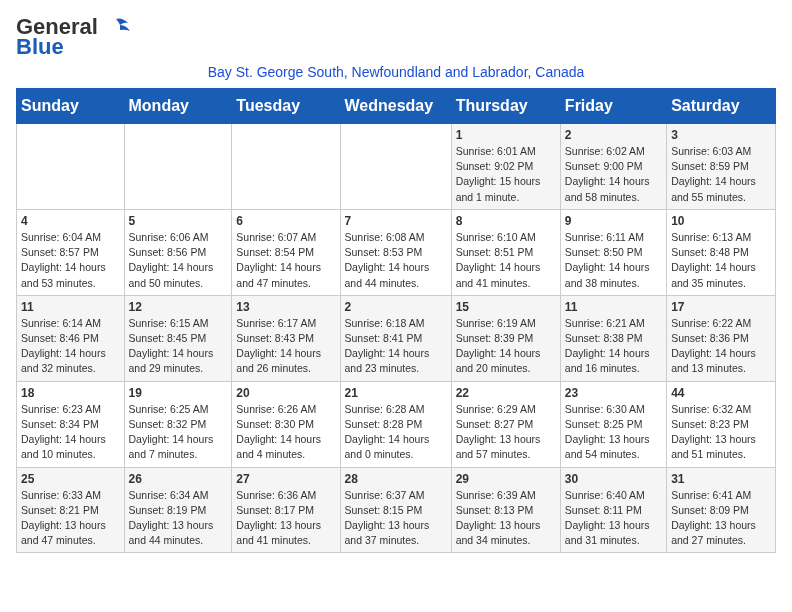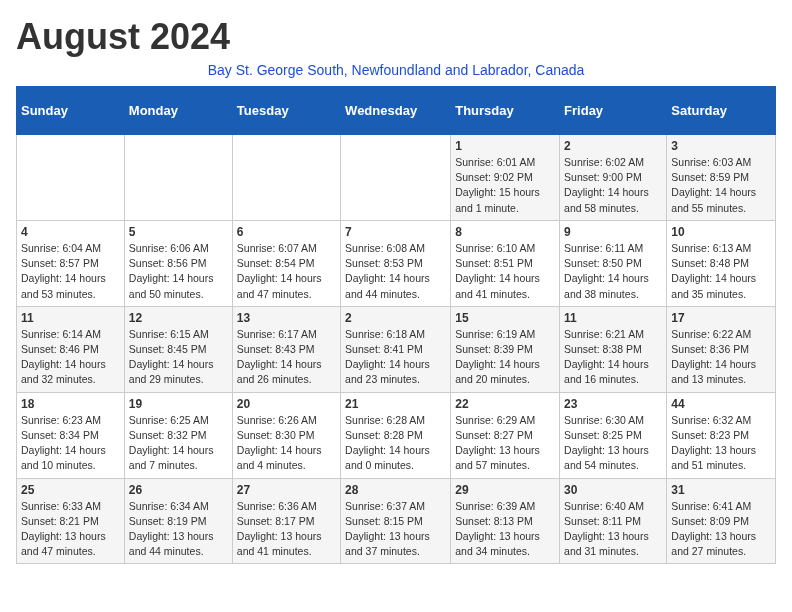--- a/index.html
+++ b/index.html
@@ -35,23 +35,23 @@
       font-weight: normal;
     }
     table {
       width: 100%;
       border-collapse: collapse;
       font-size: 11px;
     }
     thead th {
       background: #1a5db5;
       color: #fff;
-      padding: 16px 4px;
+      padding: 8px 4px;
       text-align: left;
-      font-size: 13px;
+      font-size: 16px;
       font-weight: bold;
       border: 1px solid #1a5db5;
     }
     tbody td {
       border: 1px solid #ccc;
       vertical-align: top;
       padding: 4px 4px;
       height: 80px;
       width: 113px;
     }
@@ -74,21 +74,32 @@
       line-height: 1.45;
     }
     .empty-cell {
       background: #fff !important;
     }
   </style>
 </head>
 <body>
 
 <div class="header-area">
-  <div class="month-title">August 2024</div>
+  <div class="logo">
+    <div style="display:flex;align-items:center;gap:2px;">
+      <span style="font-size:22px;font-weight:bold;color:#333;line-height:1;">
+        <span style="color:#333;">General</span>
+      </span>
+      <svg width="32" height="20" viewBox="0 0 32 20">
+        <path d="M16 2 Q22 0 28 6 Q24 5 20 8 Q18 4 16 2Z" fill="#1a5db5"></path>
+        <path d="M20 8 Q26 8 30 14 Q25 12 20 13Z" fill="#1a5db5"></path>
+      </svg>
+    </div>
+    <span style="font-size:22px;font-weight:bold;color:#1a5db5;margin-top:-4px;">Blue</span>
+  </div>
 </div>
 
 <div class="subtitle">Bay St. George South, Newfoundland and Labrador, Canada</div>
 
 <table>
   <thead>
     <tr>
     <th>Sunday</th>
         <th>Monday</th>
         <th>Tuesday</th>

